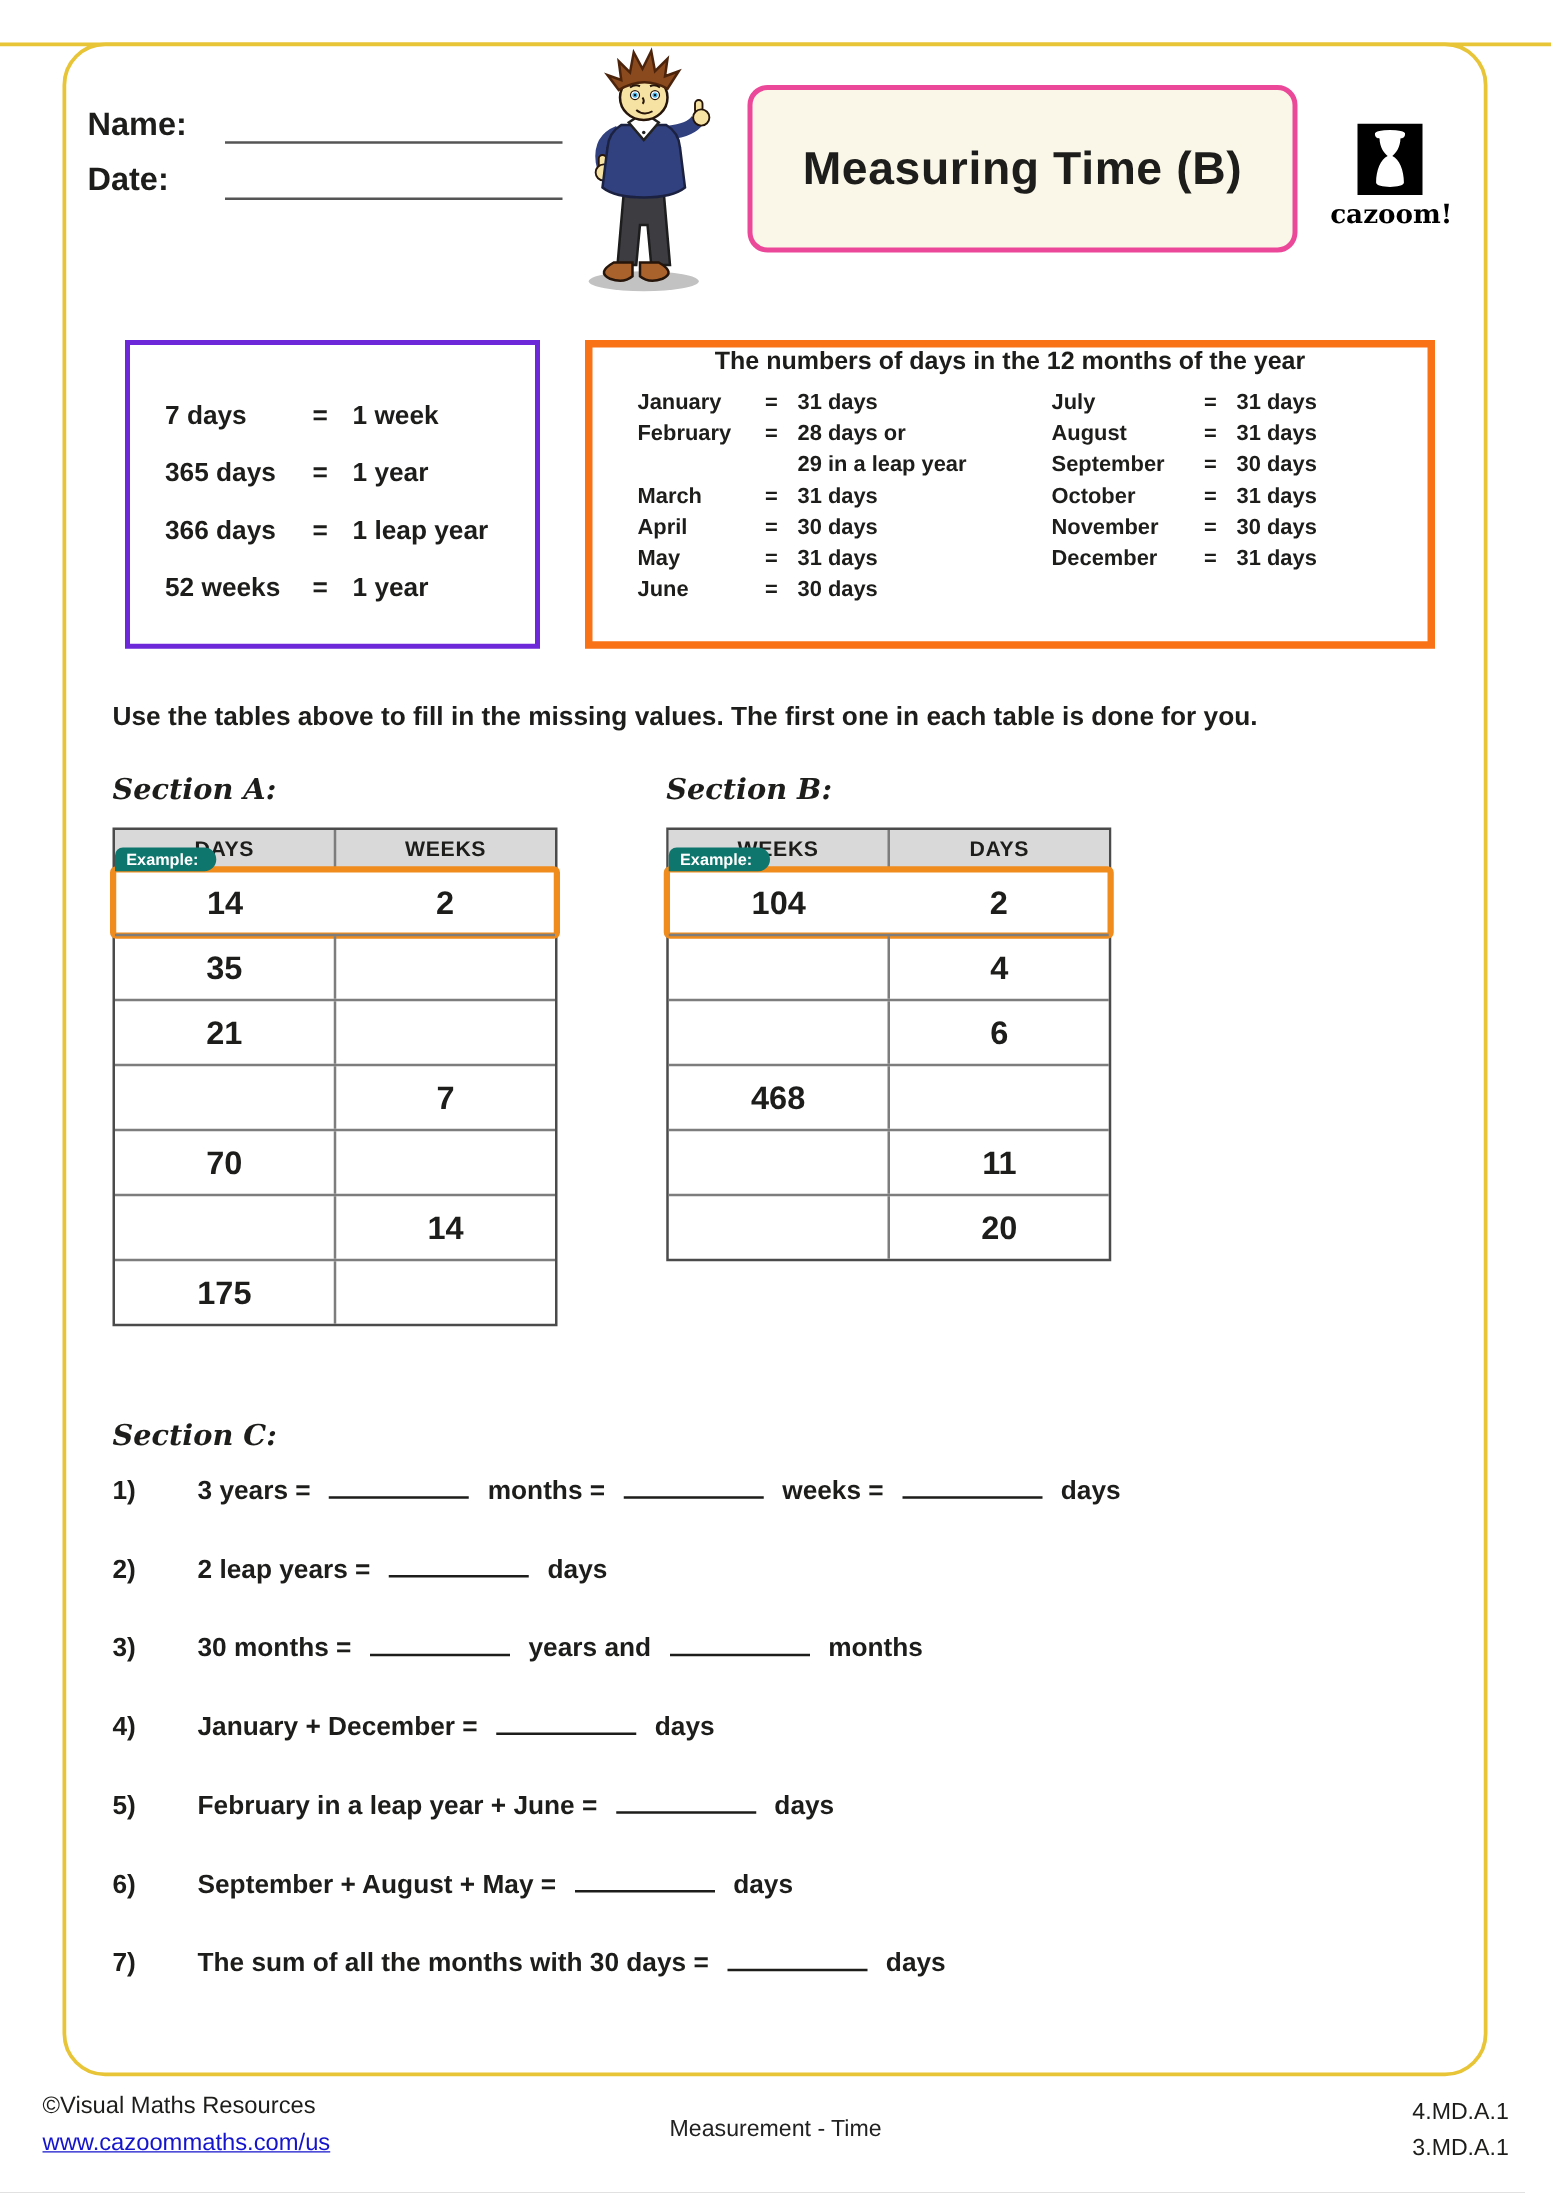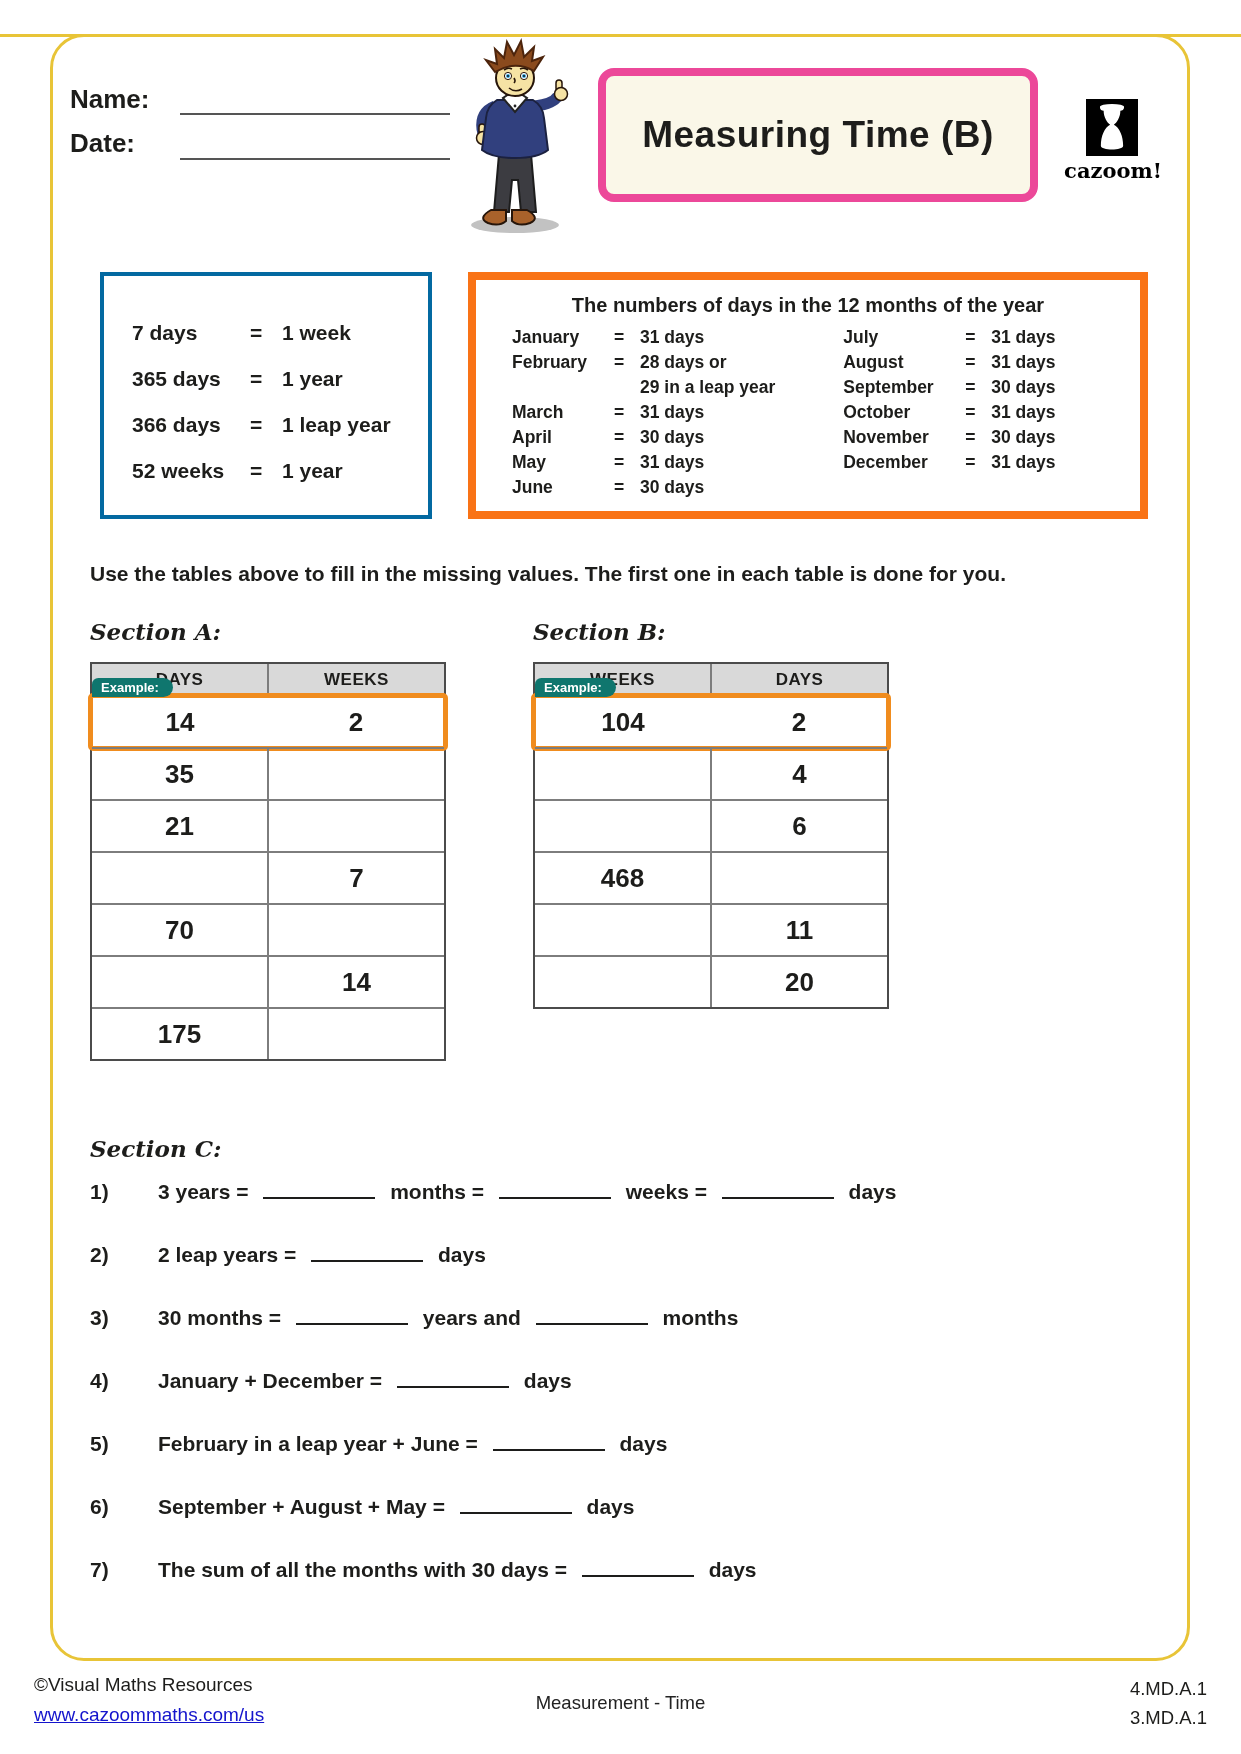--- a/index.html
+++ b/index.html
@@ -12,34 +12,34 @@
   .page-border {
     position:absolute; left:50px; top:34px; width:1140px; height:1627px;
     border:3px solid #e8c437; border-radius:34px; background:#fff;
   }
   
   .field-label { position:absolute; font-size:26px; font-weight:bold; }
   .write-line { position:absolute; width:270px; border-bottom:2px solid #555; height:0; }
   .char-svg { position:absolute; left:443px; top:36px; width:150px; height:200px; }
   .title-box {
     position:absolute; left:598px; top:68px; width:440px; height:134px;
-    background:#faf7e8; border:8px solid #ec4899; border-radius:16px;
+    background:#faf7e8; border:4px solid #ec4899; border-radius:16px;
     display:flex; align-items:center; justify-content:center;
   }
   .title-box h1 { font-size:37px; font-weight:bold; letter-spacing:0.5px; }
   .logo-square { position:absolute; left:1086px; top:99px; width:52px; height:57px; background:#000; }
   .logo-square svg { width:100%; height:100%; }
   .logo-word {
     position:absolute; left:1058px; top:158px; width:110px; text-align:center;
     font-family:"DejaVu Serif", serif; font-weight:bold; font-size:21px; color:#000;
   }
   
-  .conv-box { position:absolute; left:100px; top:272px; width:332px; height:247px; border:4px solid #0369a1; padding:34px 0 0 28px; }
+  .conv-box { position:absolute; left:100px; top:272px; width:332px; height:247px; border:4px solid #6d28d9; padding:34px 0 0 28px; }
   .conv-row { display:grid; grid-template-columns:118px 32px auto; font-size:21px; font-weight:bold; line-height:46px; }
-  .months-box { position:absolute; left:468px; top:272px; width:680px; height:247px; border:8px solid #f97316; padding-top:14px; }
+  .months-box { position:absolute; left:468px; top:272px; width:680px; height:247px; border:6px solid #f97316; }
   .months-box .mtitle { text-align:center; font-size:20px; font-weight:bold; margin-bottom:8px; }
   .months-cols { display:flex; padding-left:36px; }
   .mcol { display:block; }
   .mcol-right { margin-left:68px; }
   .month-row { display:grid; font-size:17.5px; font-weight:bold; line-height:25px; }
   .mcol-left .month-row { grid-template-columns:102px 26px auto; }
   .mcol-right .month-row { grid-template-columns:122px 26px auto; }
   
   .instruction { position:absolute; left:90px; top:562px; width:1070px; font-size:21px; font-weight:bold; }
   

